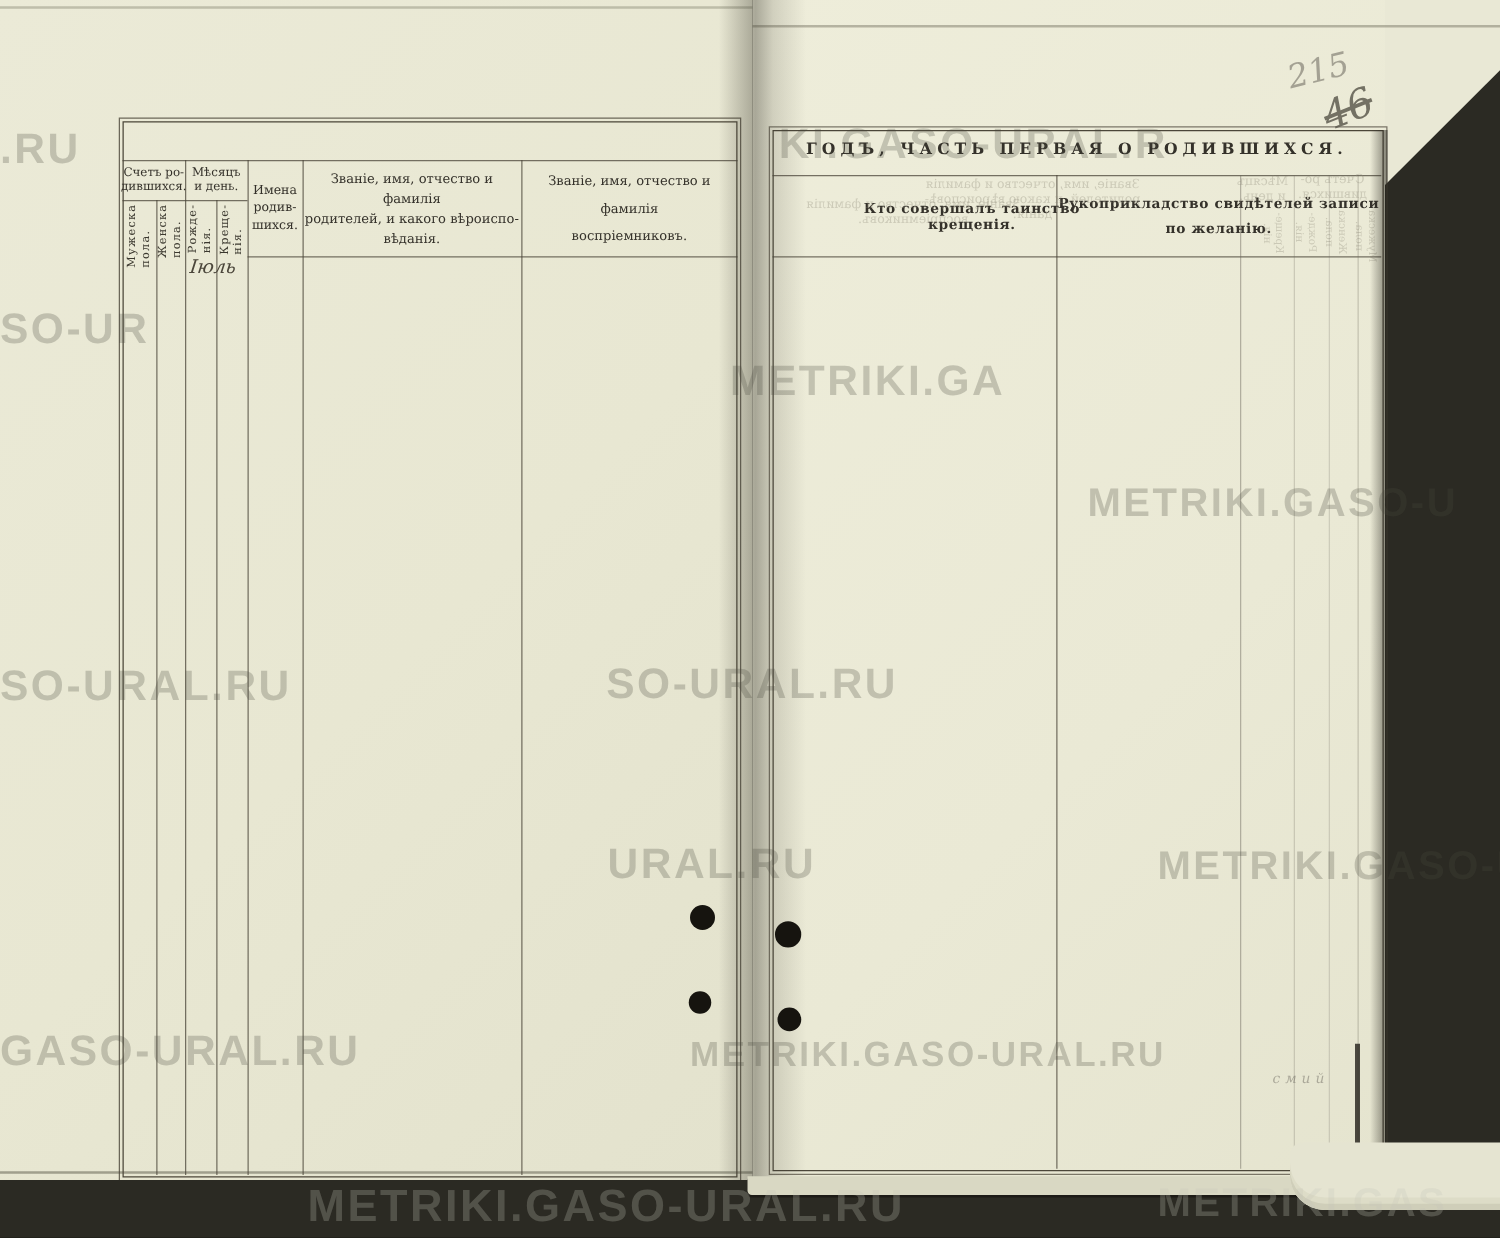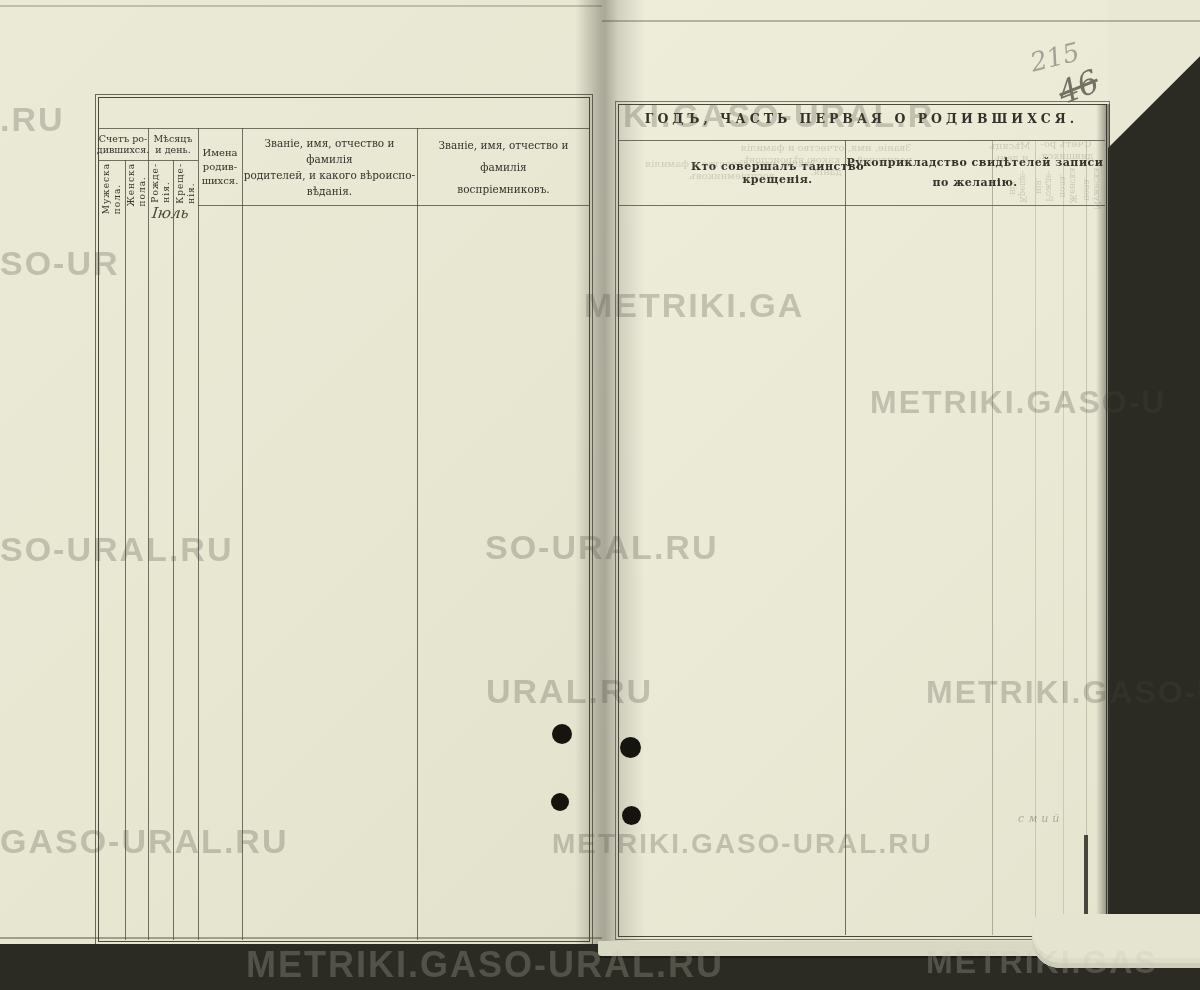--- a/index.html
+++ b/index.html
@@ -77,21 +77,21 @@
 
   <div class="abs print hdr" style="left:618px;top:140px;width:227px;height:65px;font-size:11px;font-weight:bold;letter-spacing:.5px;padding-left:46px;">Кто совершалъ таинство крещенія.</div>
   <div class="abs print hdr" style="left:845px;top:140px;width:260px;height:65px;font-size:11px;font-weight:bold;line-height:20px;letter-spacing:.5px;">Рукоприкладство свидѣтелей записи
 по желанію.</div>
 
   <div class="abs hw" style="left:152px;top:204px;font-size:15px;">Іюль</div>
 
   <div class="abs pencil" style="left:1030px;top:42px;font-size:26px;transform:rotate(-14deg);opacity:.75;">215</div>
   <div class="abs pencil" style="left:1058px;top:68px;font-size:32px;color:#5f5c50;transform:rotate(-22deg);
               text-decoration:line-through;opacity:.85;">46</div>
-  <div class="abs pencil" style="left:1018px;top:812px;font-size:11px;letter-spacing:4px;opacity:.65;">смий</div>
+  <div class="abs pencil" style="left:1018px;top:856px;font-size:11px;letter-spacing:4px;opacity:.65;">смий</div>
 
   <div id="dyn" class="abs" style="left:0;top:0;">
       <div class="abs " style="left: 98px; top: 128px; width: 492px; height: 1px; background: rgb(75, 70, 57); opacity: 0.75;"></div>
       <div class="abs " style="left: 98px; top: 160px; width: 100px; height: 1px; background: rgb(75, 70, 57); opacity: 0.75;"></div>
       <div class="abs " style="left: 198px; top: 205px; width: 392px; height: 1px; background: rgb(75, 70, 57); opacity: 0.75;"></div>
       <div class="abs " style="left: 148px; top: 128px; width: 1px; height: 812px; background: rgb(75, 70, 57); opacity: 0.75;"></div>
       <div class="abs " style="left: 198px; top: 128px; width: 1px; height: 812px; background: rgb(75, 70, 57); opacity: 0.75;"></div>
       <div class="abs " style="left: 242px; top: 128px; width: 1px; height: 812px; background: rgb(75, 70, 57); opacity: 0.75;"></div>
       <div class="abs " style="left: 417px; top: 128px; width: 1px; height: 812px; background: rgb(75, 70, 57); opacity: 0.75;"></div>
       <div class="abs " style="left: 125px; top: 160px; width: 1px; height: 780px; background: rgb(75, 70, 57); opacity: 0.75;"></div>

